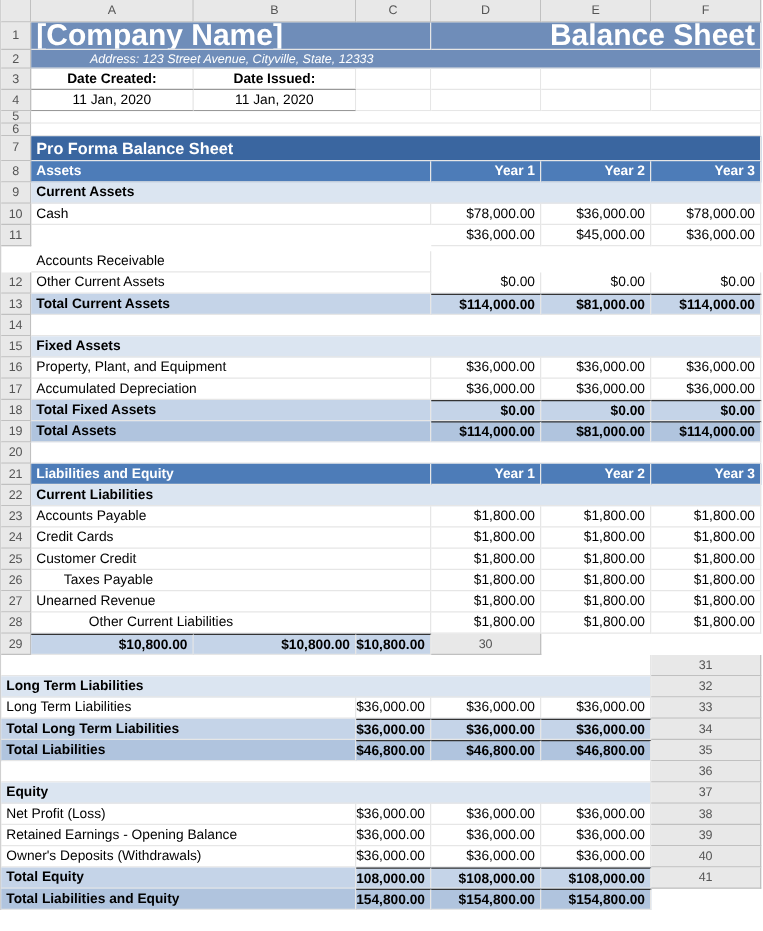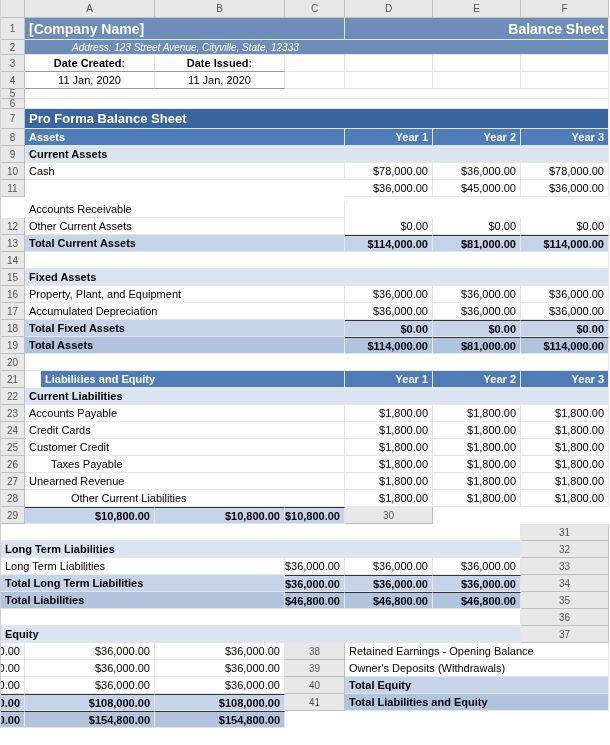--- a/index.html
+++ b/index.html
@@ -35,21 +35,21 @@
     height: 18px;
   }
   .rowhead {
     background: #e8e8e8;
     border-right: 1px solid #c0c0c0;
     border-bottom: 1px solid #c0c0c0;
     justify-content: center;
     color: #555;
     font-size: 10px;
   }
-  .title-row { background: #6f8db9; color: #fff; font-weight: bold; font-size: 14px; height: 22px; }
+  .title-row { background: #6f8db9; color: #fff; font-weight: bold; font-size: 24px; height: 22px; }
   .addr-row { background: #6f8db9; color: #fff; font-style: italic; font-size: 10px; height: 15px; }
   .dhead { font-weight: bold; justify-content: center; border-bottom:1px solid #999; }
   .dval { justify-content: center; border-bottom:1px solid #999; }
   .section-title { background: #3a66a0; color: #fff; font-weight: bold; font-size: 13px; height: 18px; }
   .header-row { background: #4d7cb8; color: #fff; font-weight: bold; }
   .sub1 { background: #dbe5f1; font-weight: bold; }
   .sub2 { background: #c5d4e8; font-weight: bold; }
   .sub3 { background: #b0c4de; font-weight: bold; }
   .num { justify-content: flex-end; }
   .topbord { border-top: 1.5px solid #333; }
@@ -138,21 +138,21 @@
     <div class="cell sub2 num topbord">$0.00</div>
     <div class="cell sub2 num topbord">$0.00</div>
     <div class="cell rowhead">19</div>
     <div class="cell sub3" style="grid-column: span 3;">Total Assets</div>
     <div class="cell sub3 num topbord">$114,000.00</div>
     <div class="cell sub3 num topbord">$81,000.00</div>
     <div class="cell sub3 num topbord">$114,000.00</div>
     <div class="cell rowhead">20</div>
     <div class="cell white" style="grid-column: span 6;"></div>
     <div class="cell rowhead">21</div>
-    <div class="cell header-row" style="grid-column: span 3; margin-left: 16px;">Liabilities and Equity</div>
+    <div class="cell header-row" style="grid-column: span 3;">Liabilities and Equity</div>
     <div class="cell header-row yr num">Year 1</div>
     <div class="cell header-row yr num">Year 2</div>
     <div class="cell header-row yr num">Year 3</div>
     <div class="cell rowhead">22</div>
     <div class="cell sub1" style="grid-column: span 6;">Current Liabilities</div>
     <div class="cell rowhead">23</div>
     <div class="cell " style="grid-column: span 3;">Accounts Payable</div>
     <div class="cell num">$1,800.00</div>
     <div class="cell num">$1,800.00</div>
     <div class="cell num">$1,800.00</div>
@@ -202,20 +202,21 @@
     <div class="cell rowhead">34</div>
     <div class="cell sub3" style="grid-column: span 3;">Total Liabilities</div>
     <div class="cell sub3 num topbord">$46,800.00</div>
     <div class="cell sub3 num topbord">$46,800.00</div>
     <div class="cell sub3 num topbord">$46,800.00</div>
     <div class="cell rowhead">35</div>
     <div class="cell white" style="grid-column: span 6;"></div>
     <div class="cell rowhead">36</div>
     <div class="cell sub1" style="grid-column: span 6;">Equity</div>
     <div class="cell rowhead">37</div>
+    <div class="cell " style="grid-column: span 3;">Net Profit (Loss)</div>
     <div class="cell num">$36,000.00</div>
     <div class="cell num">$36,000.00</div>
     <div class="cell num">$36,000.00</div>
     <div class="cell rowhead">38</div>
     <div class="cell " style="grid-column: span 3;">Retained Earnings - Opening Balance</div>
     <div class="cell num">$36,000.00</div>
     <div class="cell num">$36,000.00</div>
     <div class="cell num">$36,000.00</div>
     <div class="cell rowhead">39</div>
     <div class="cell " style="grid-column: span 3;">Owner's Deposits (Withdrawals)</div>

